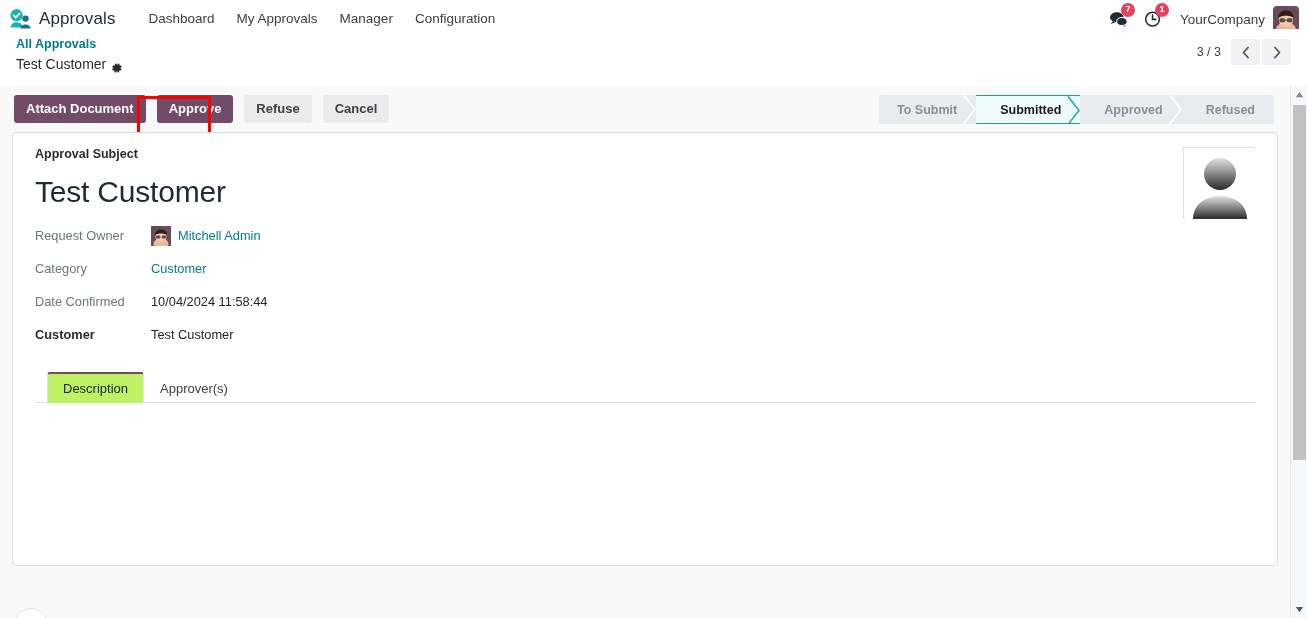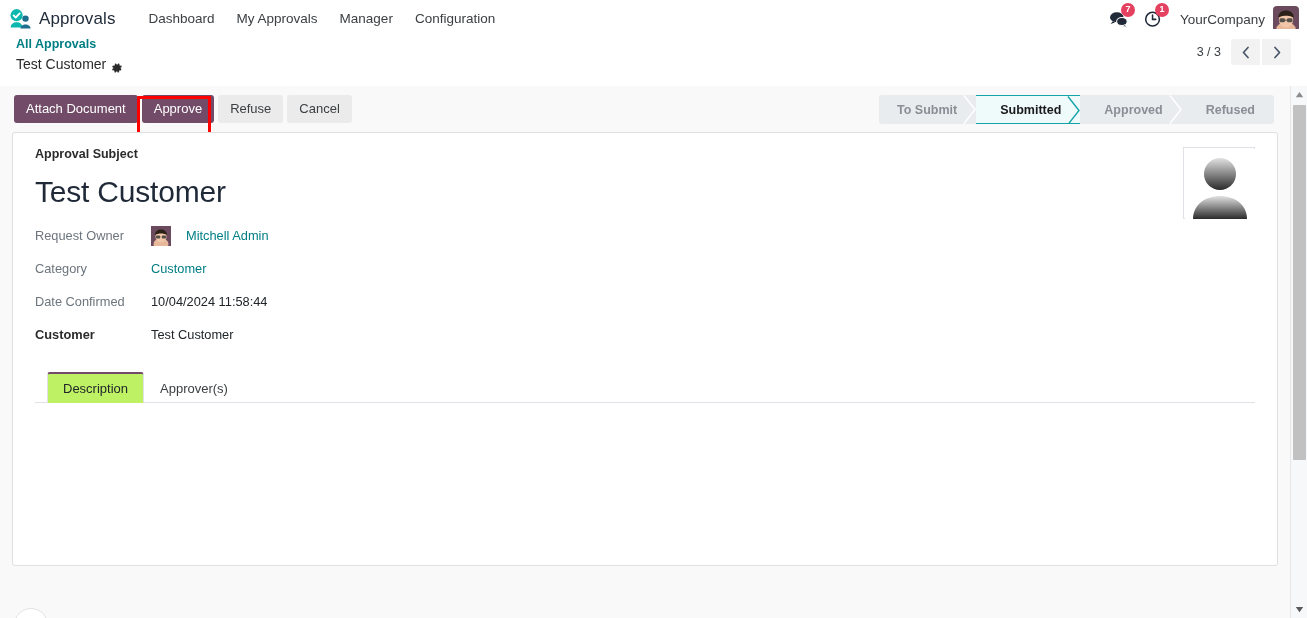--- a/index.html
+++ b/index.html
@@ -84,23 +84,23 @@
     overflow: hidden;
   }
 
   
   .ctrl-row {
     position: relative; height: 46px; background: #f9f9f9;
     display: flex; align-items: center; padding: 0 14px;
   }
   .btn {
     font-family: "Liberation Sans", sans-serif;
-    font-size: 13px; font-weight: normal;
+    font-size: 13px; font-weight: bold;
     border: none; border-radius: 3px;
-    padding: 6px 12px; margin-right: 4px; cursor: pointer;
+    padding: 6px 12px; margin-right: 11px; cursor: pointer;
     white-space: nowrap; line-height: 16px;
   }
   .btn-primary { background: #714b67; color: #ffffff; }
   .btn-secondary { background: #ebebeb; color: #3c4043; }
 
   .highlight-box {
     position: absolute; left: 137px; top: 10px;
     width: 74px; height: 40px;
     border: 3px solid #ff0000; border-radius: 1px;
     pointer-events: none;
@@ -147,21 +147,21 @@
   .record-title {
     font-size: 30px; font-weight: normal; color: #1f2937;
     margin: 0 0 12px 0; line-height: 1.15; letter-spacing: -.2px;
   }
 
   .field-row { display: flex; align-items: center; min-height: 28px; margin-bottom: 5px; }
   .f-label {
     width: 116px; min-width: 116px; font-size: 12.8px; color: #6c757d; padding-right: 8px;
   }
   .f-label.bold { color: #2b2b2b; font-weight: bold; }
-  .f-value { font-size: 12.8px; color: #212529; display: flex; align-items: center; gap: 15px; }
+  .f-value { font-size: 12.8px; color: #212529; display: flex; align-items: center; gap: 7px; }
   .f-link { color: #017e84; cursor: pointer; }
   .mini-avatar { width: 20px; height: 20px; border-radius: 3px; display: block; }
 
   .sheet-avatar {
     position: absolute; right: 22px; top: 14px;
     width: 72px; height: 72px;
     border: 1px solid #dee2e6; background: #fff; padding: 1px;
   }
 
   

